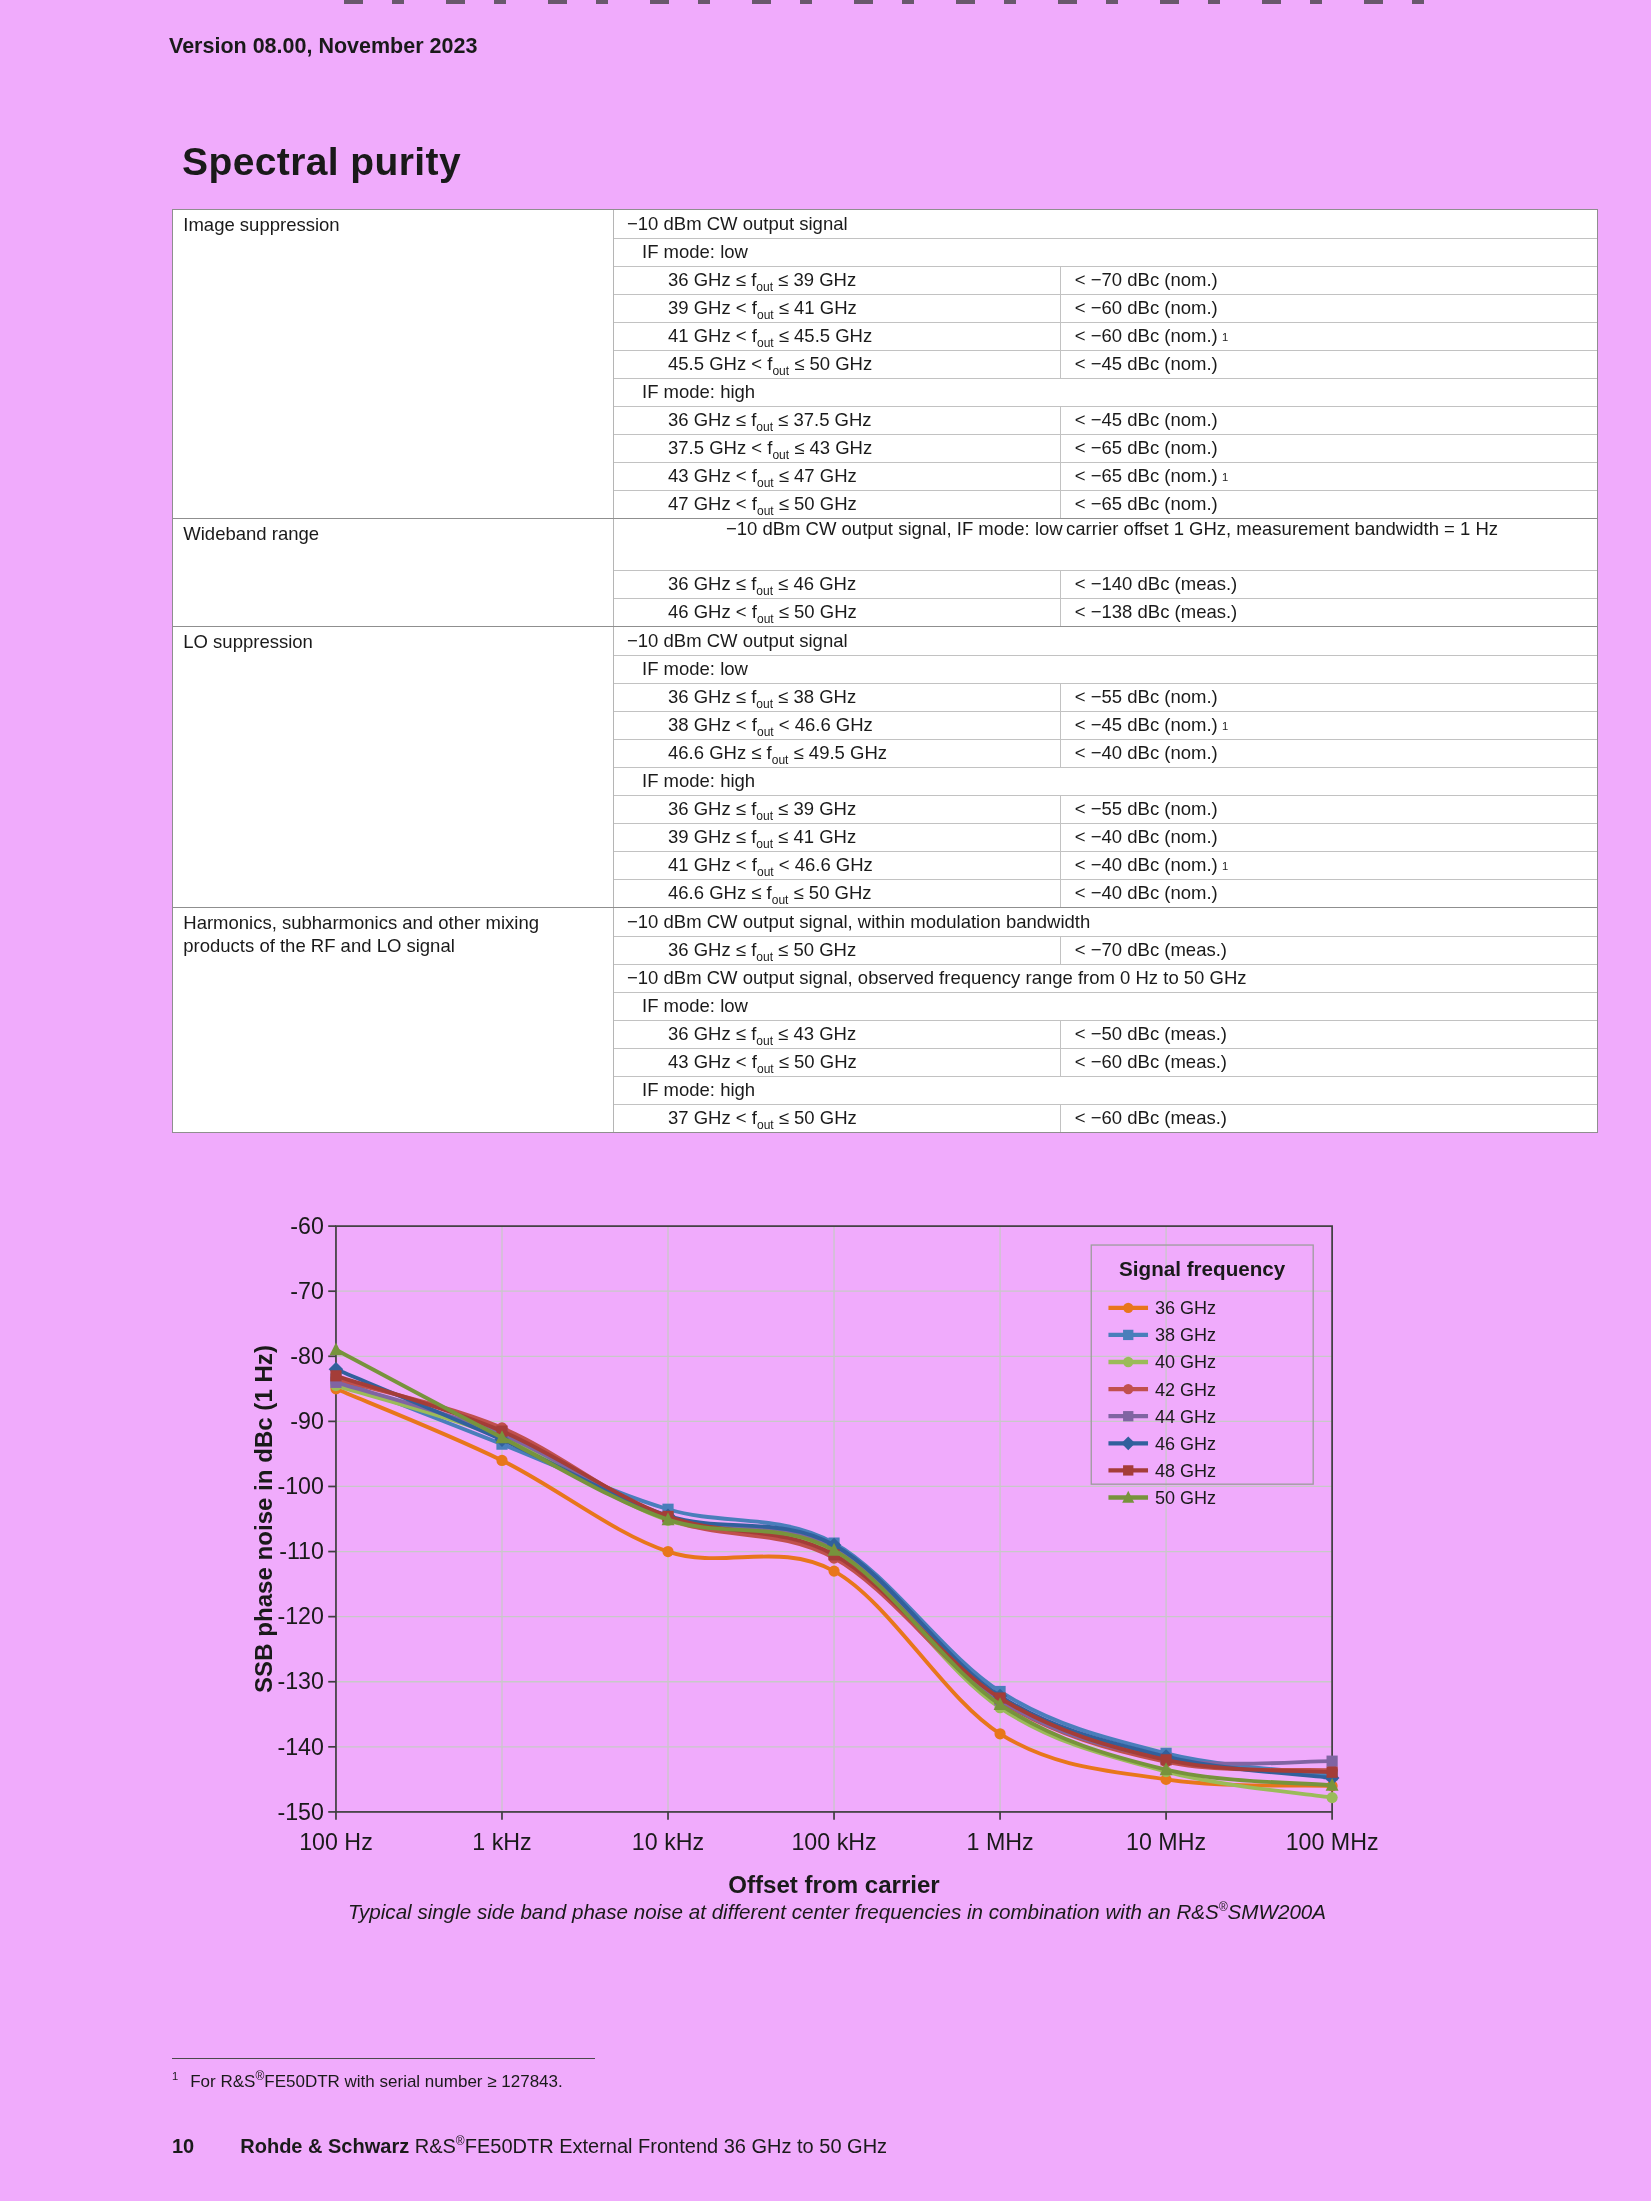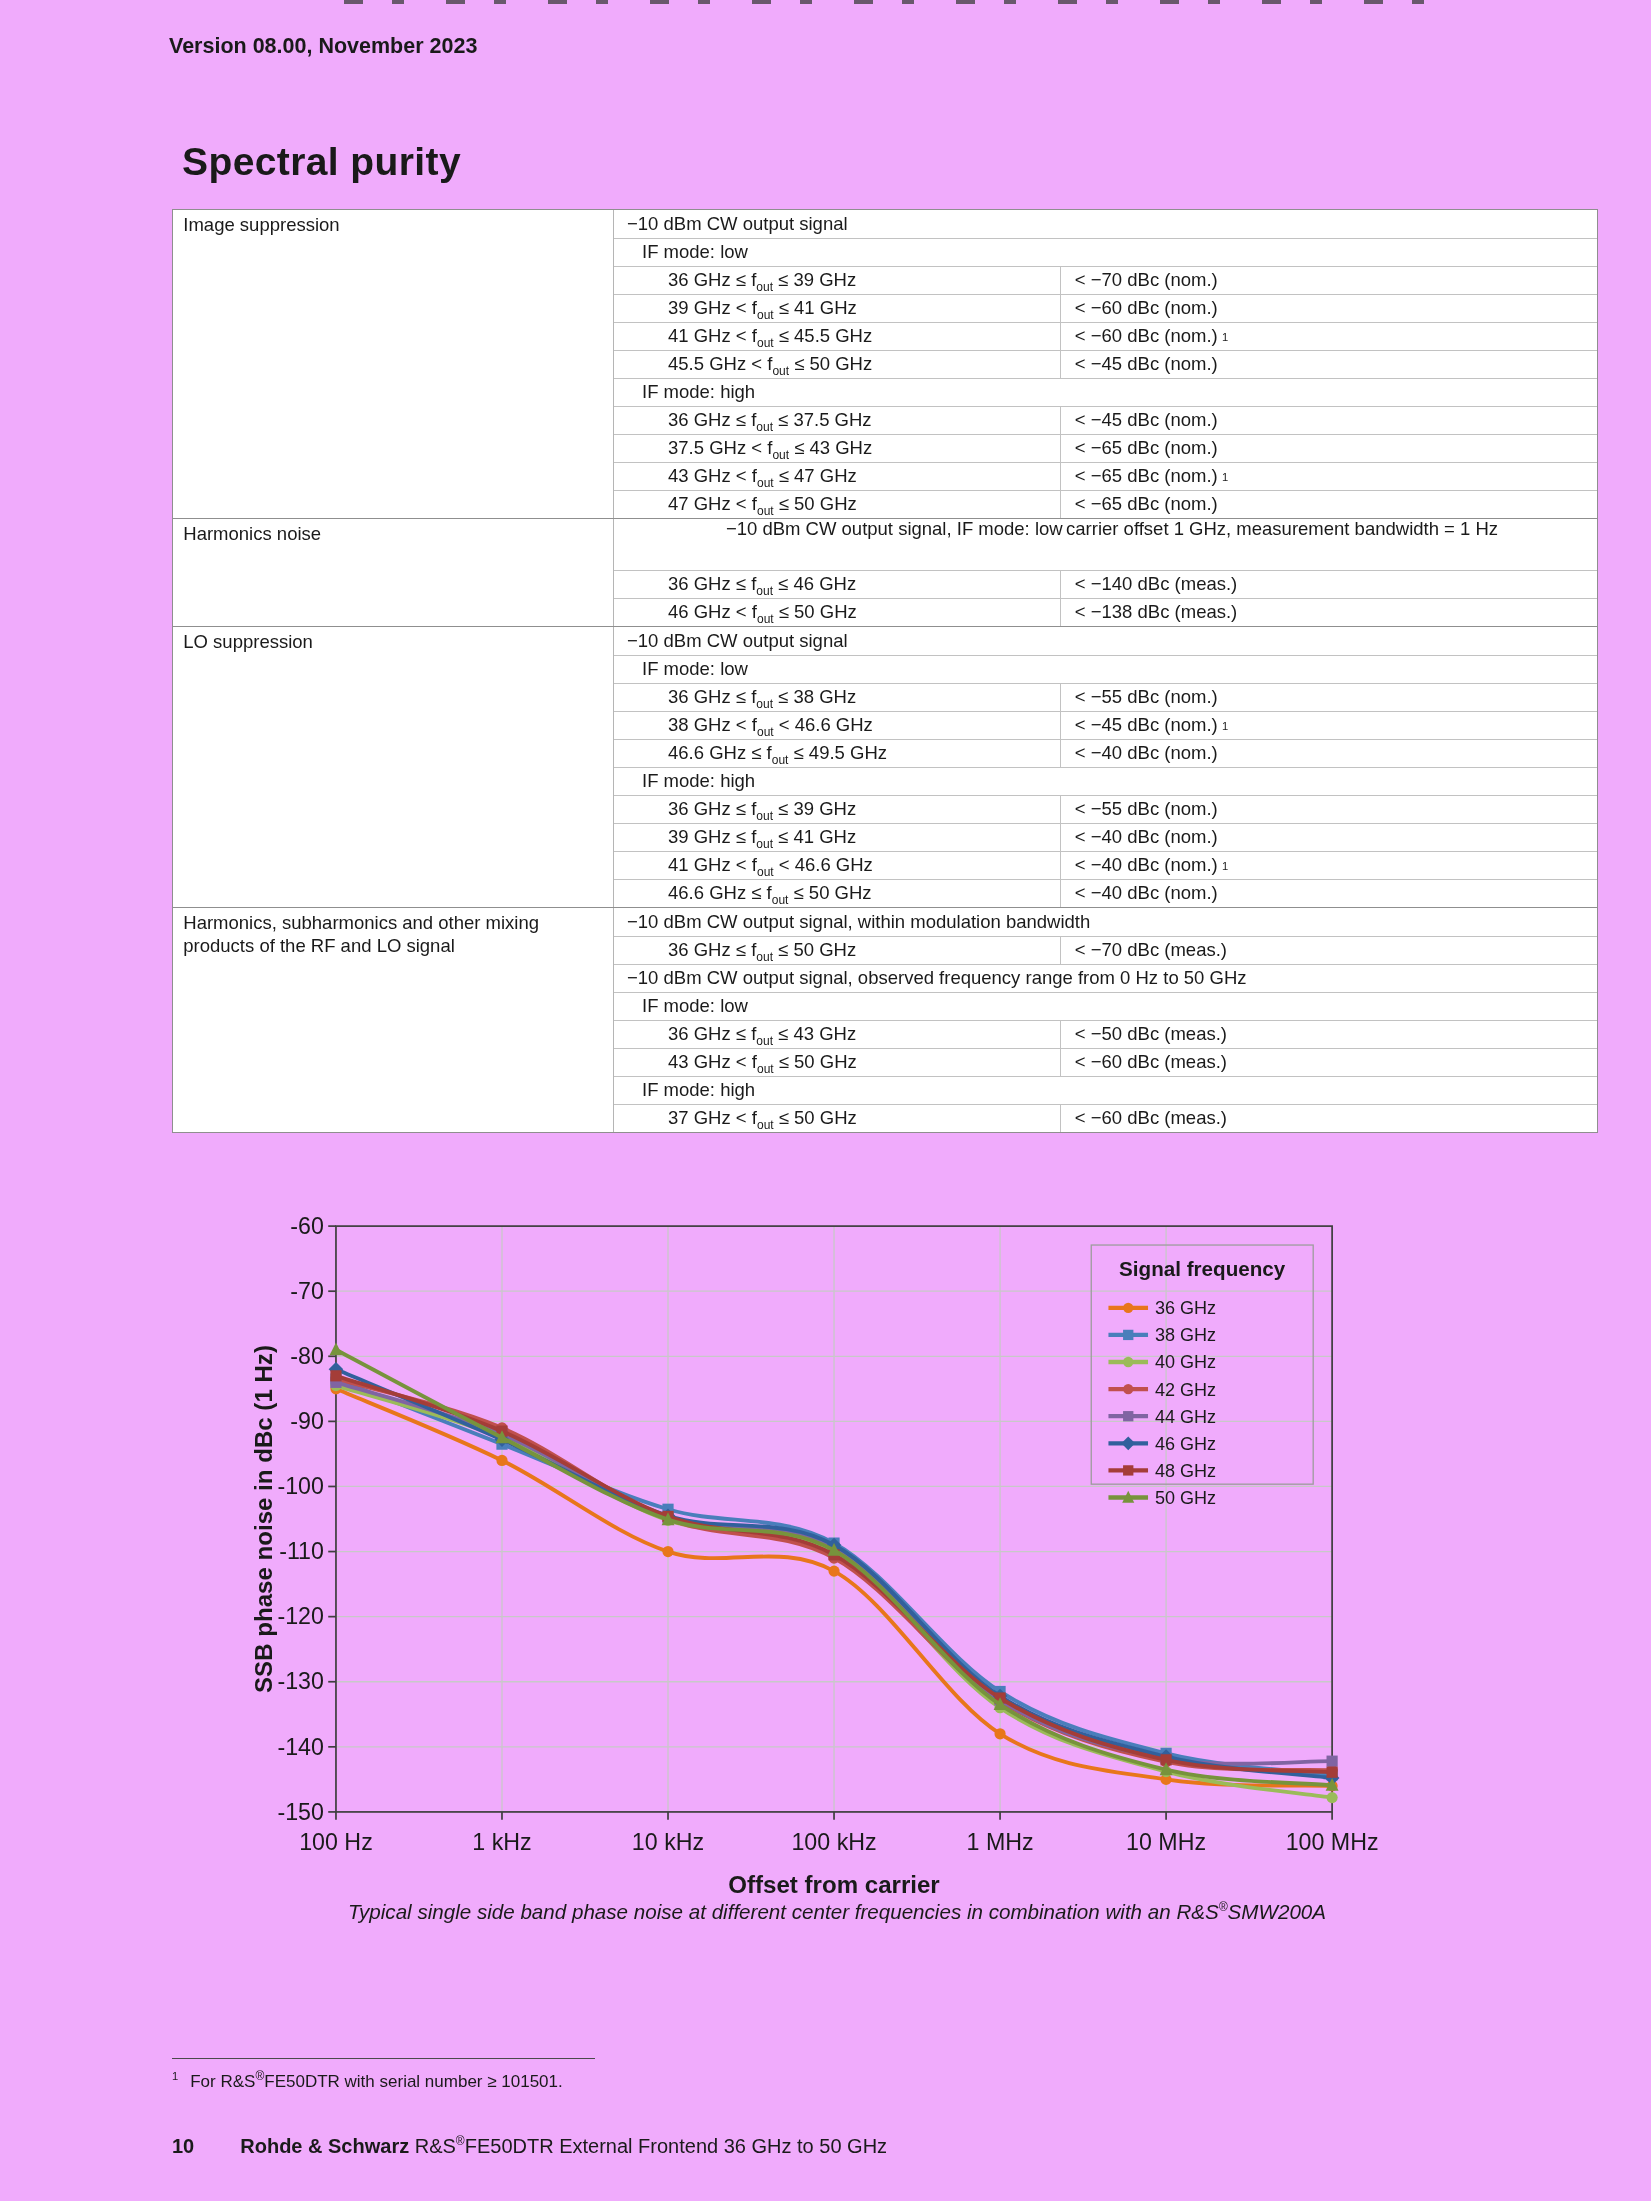--- a/index.html
+++ b/index.html
@@ -91,21 +91,21 @@
             <div class="cell-range">43 GHz &lt; <span>f</span><sub>out</sub> ≤ 47 GHz</div>
             <div class="cell-value">&lt; −65 dBc (nom.)<sup class="fn-sup">1</sup></div>
           </div>
           <div class="row range">
             <div class="cell-range">47 GHz &lt; <span>f</span><sub>out</sub> ≤ 50 GHz</div>
             <div class="cell-value">&lt; −65 dBc (nom.)</div>
           </div>
         </div>
       </div>
       <div class="sec">
-        <div class="sec-label">Harmonics noise</div>
+        <div class="sec-label">Wideband range</div>
         <div class="sec-rows">
           <div class="row cond2">
             <div>−10 dBm CW output signal, IF mode: low</div>
             <div>carrier offset 1 GHz, measurement bandwidth = 1 Hz</div>
           </div>
           <div class="row range">
             <div class="cell-range">36 GHz ≤ <span>f</span><sub>out</sub> ≤ 46 GHz</div>
             <div class="cell-value">&lt; −140 dBc (meas.)</div>
           </div>
           <div class="row range">
@@ -344,18 +344,18 @@
           <text x="1268" y="760" text-anchor="middle" font-size="27" fill="#1a1a1a">100 MHz</text>
         </g>
         <text x="689" y="810" text-anchor="middle" font-size="28" font-weight="bold" fill="#1a1a1a">Offset from carrier</text>
         <text x="36" y="375.5" text-anchor="middle" transform="rotate(-90 36 375.5)" font-size="28" font-weight="bold" fill="#1a1a1a">SSB phase noise in dBc (1 Hz)</text>
       </svg>
   </div>
 
   <div class="caption"><span>Typical single side band phase noise at different center frequencies in combination with an R&amp;S</span><sup>®</sup><span>SMW200A</span></div>
 
   <div class="footnote-rule"></div>
-  <div class="footnote"><sup class="marker">1</sup><span>For R&amp;S</span><sup class="reg">®</sup><span>FE50DTR with serial number ≥ 101501.</span></div>
+  <div class="footnote"><sup class="marker">1</sup><span>For R&amp;S</span><sup class="reg">®</sup><span>FE50DTR with serial number ≥ 127843.</span></div>
 
   <div class="footer"><span class="num">10</span><span class="brand">Rohde &amp; Schwarz</span><span> </span><span>R&amp;S</span><sup>®</sup><span>FE50DTR External Frontend 36 GHz to 50 GHz</span></div>
 
 </div>
 
 
 </body></html>

